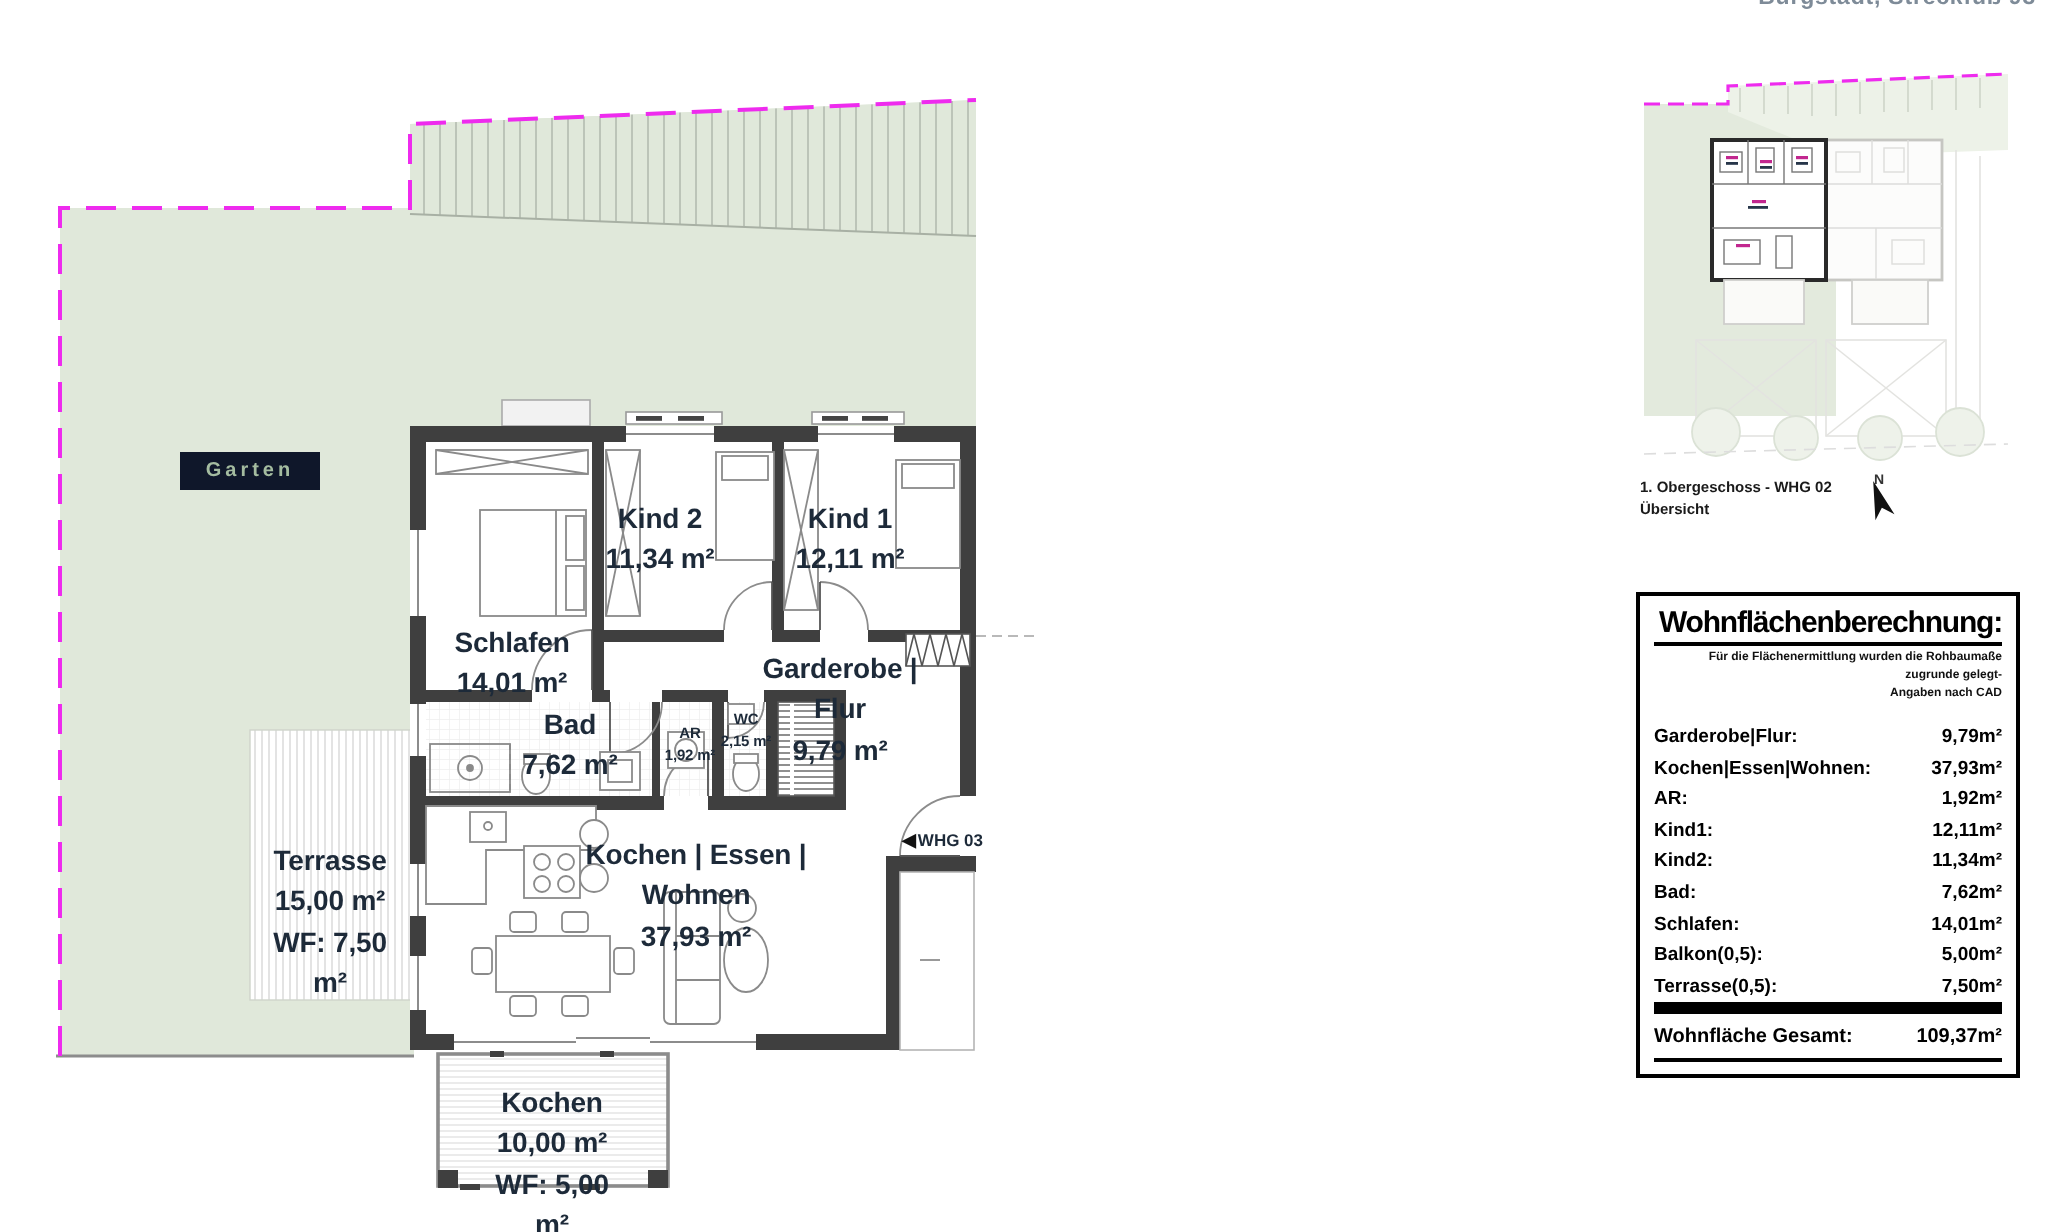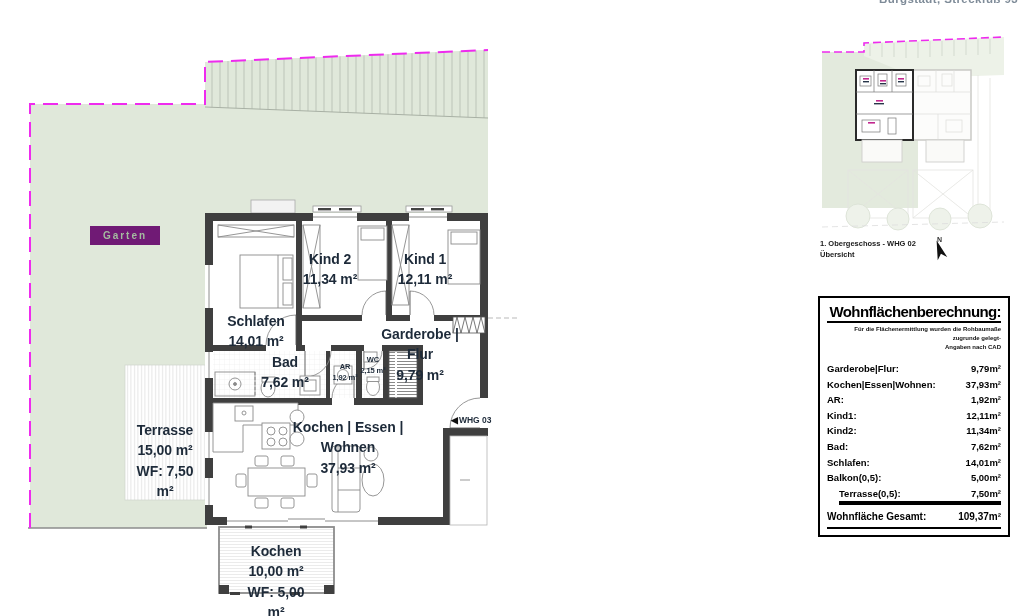--- a/index.html
+++ b/index.html
@@ -3,41 +3,41 @@
 <meta charset="utf-8">
 <style>
   html,body{margin:0;padding:0;background:#fff;}
   #stage{position:relative;width:1030px;height:616px;background:#fff;overflow:hidden;
          font-family:"Liberation Sans",sans-serif;}
   svg{position:absolute;left:0;top:0;}
   .lbl{position:absolute;z-index:5;text-align:center;color:#1d2a39;font-weight:bold;
        font-size:14px;line-height:1.45;letter-spacing:-0.1px;}
   .lbl.small{font-size:7.5px;}
   .garten-box{position:absolute;z-index:5;left:90px;top:226px;width:70px;height:19px;
-       background:#701a75;display:flex;align-items:center;justify-content:center;
+       background:#0f172a;display:flex;align-items:center;justify-content:center;
        color:#a4bca0;font-weight:bold;font-size:10px;letter-spacing:2px;}
   .whg{position:absolute;z-index:6;left:451px;top:415px;display:flex;align-items:center;
        font-weight:bold;font-size:8.5px;color:#1d2a39;}
   .whg .tri{color:#111;font-size:9px;margin-right:1px;line-height:1;}
   .addr{position:absolute;z-index:6;top:-7px;right:12px;font-weight:bold;font-size:11.5px;
        color:#7e8b98;letter-spacing:0.4px;}
   .ov-caption{position:absolute;z-index:6;left:820px;top:238px;font-weight:bold;
        font-size:7.5px;color:#1a1a1a;line-height:1.5;}
   .north{position:absolute;z-index:6;left:928px;top:234px;width:24px;height:28px;}
   
   .wtable{position:absolute;z-index:6;left:818px;top:296px;width:192px;
        border:2px solid #000;background:#fff;box-sizing:border-box;
        padding:5px 7px 6px 7px;color:#000;text-align:right;}
   .wtable .title{font-weight:bold;font-size:15px;letter-spacing:-0.6px;
        border-bottom:2px solid #000;padding-bottom:1px;white-space:nowrap;}
   .wtable .sub{font-weight:bold;font-size:6px;line-height:1.5;margin-top:2px;color:#111;}
   .wtable .rows{margin-top:9px;}
   .trow{display:flex;justify-content:space-between;font-weight:bold;font-size:9.5px;
        line-height:15.6px;white-space:nowrap;}
-  .trow.last{border-bottom:4px solid #000000;margin-left:12px;}
+  .trow.last{border-bottom:6px solid #000000;}
   .trow.total{border-bottom:2px solid #000;font-size:10px;margin-top:2px;
        padding:2px 0 2px 0;}
 </style>
 </head>
 <body>
 
 <div id="stage">
 
   <svg width="1030" height="616" viewBox="0 0 1030 616">
     <defs>

